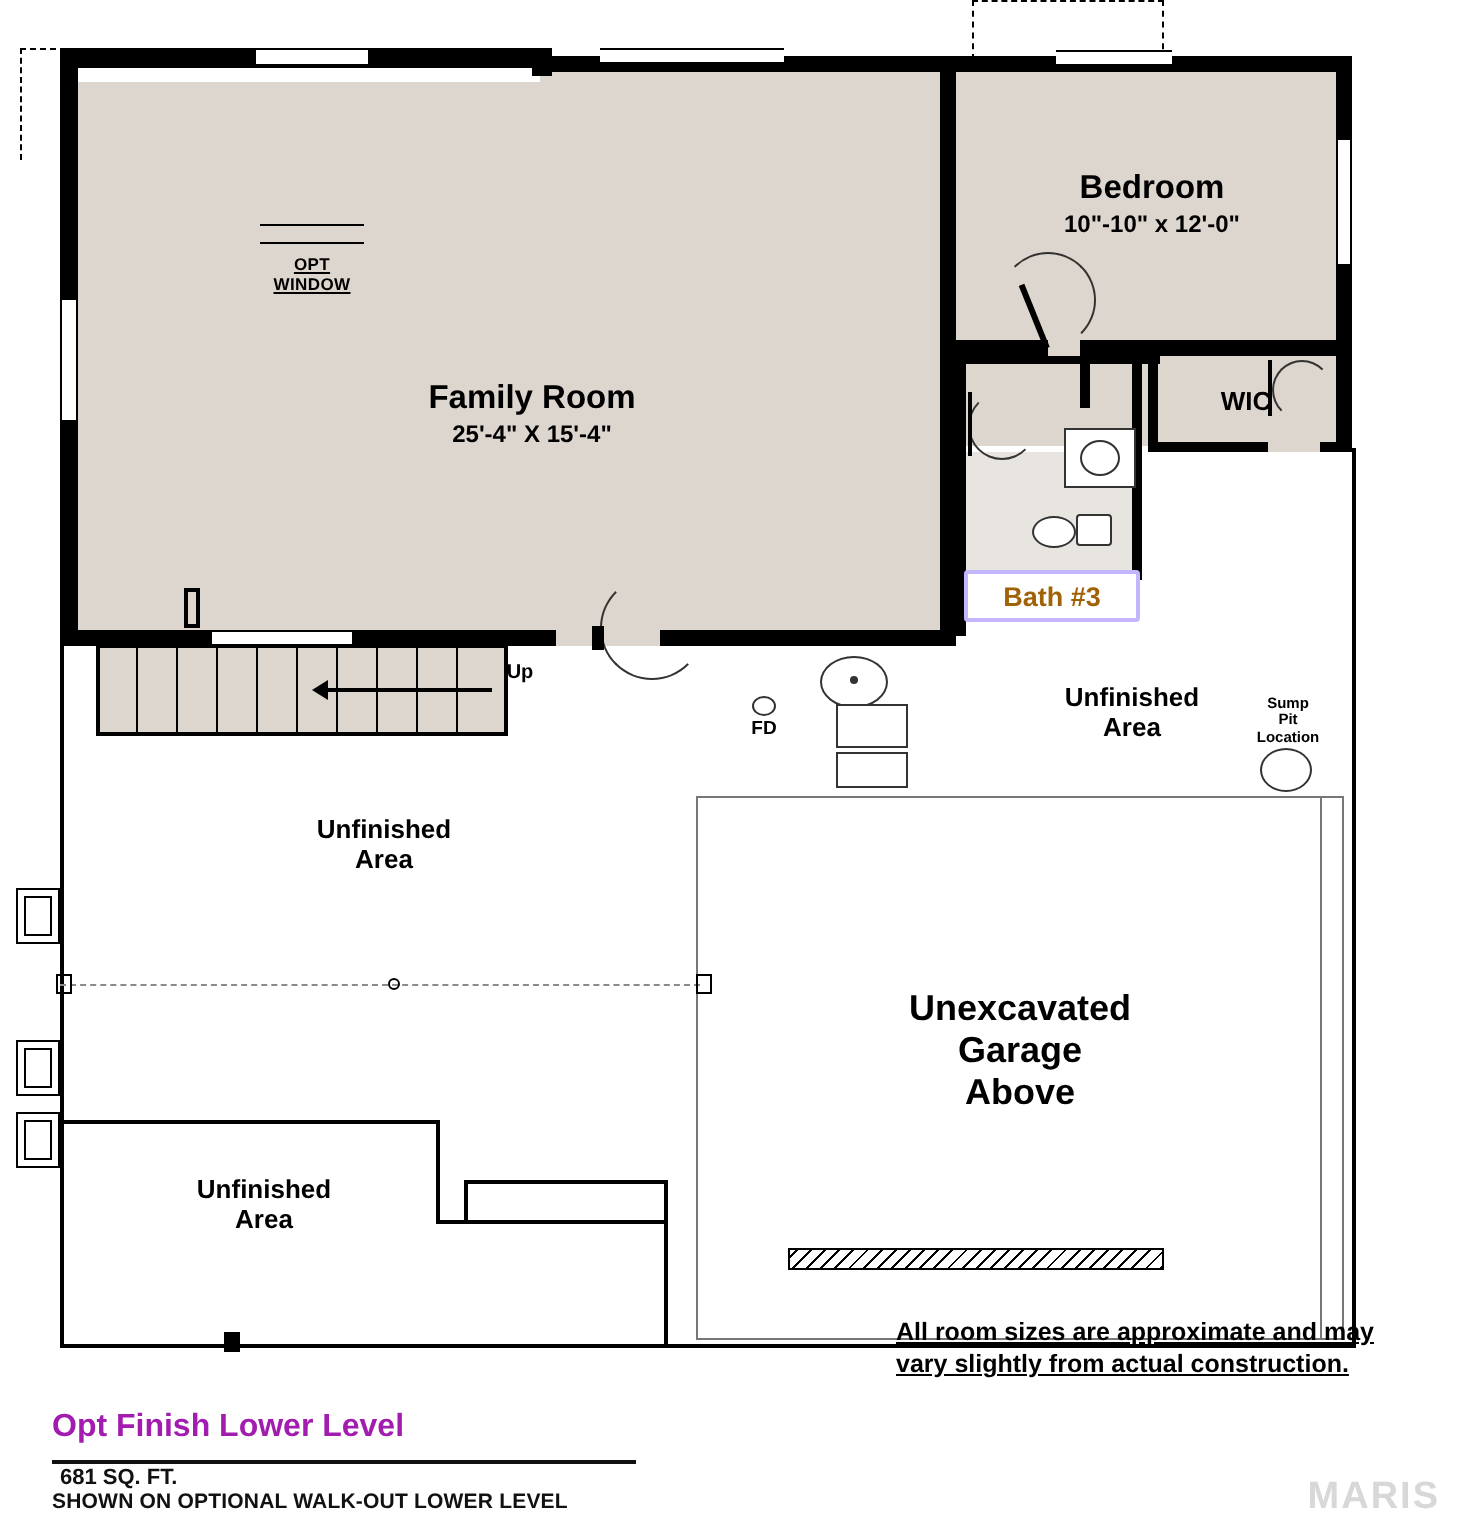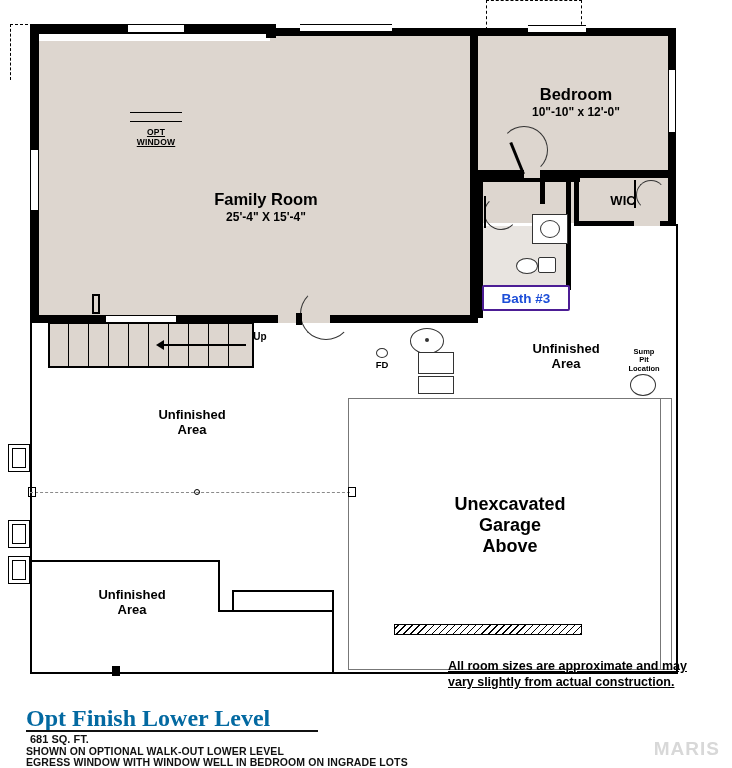--- a/index.html
+++ b/index.html
@@ -61,25 +61,24 @@
     border: 1px dashed #000000;
     box-sizing: border-box;
   }
   .dashed-gray {
     position: absolute;
     border-top: 1px dashed #8a8a8a;
   }
 
   
   .title-main {
-    font-size: 24px;
-    font-weight: bold;
-    color: #0369a1;
+    font-size: 16px;
+    font-weight: bold;
+    color: #a21caf;
     letter-spacing: 0px;
-    font-family: Liberation Serif, serif;
   }
   .title-rule {
     position: absolute;
     height: 2px;
     background: #111111;
   }
   .title-sub {
     font-size: 11px;
     font-weight: bold;
     color: #111111;
@@ -125,30 +124,30 @@
   .approx {
     font-weight: bold;
     font-size: 12.5px;
     text-align: left;
     line-height: 1.28;
     text-decoration: underline;
   }
 
   .bath-box {
     position: absolute;
-    border: 2px solid #4c1d95;
+    border: 2px solid #c4b5fd;
     background: #ffffff;
     box-sizing: border-box;
     border-radius: 2px;
     display: flex;
     align-items: center;
     justify-content: center;
     font-weight: bold;
     font-size: 13.5px;
-    color: #1d4ed8;
+    color: #a16207;
   }
 
   .stairs-bg {
     position: absolute;
     background: #ddd6cf;
   }
   .stair-line {
     position: absolute;
     background: #000000;
     height: 1px;
@@ -356,16 +355,15 @@
   <div class="label" style="left:410px; top:494px; width:200px; font-size:18px; font-weight:bold; line-height:1.18;">Unexcavated
 Garage
 Above</div>
 
   <div class="label approx" style="left:448px; top:658px; width:252px;">All room sizes are approximate and may vary slightly from actual construction.</div>
 
   <div class="label title-main" style="left:26px; top:705px; width:420px; text-align:left;">Opt Finish Lower Level</div>
   <div class="title-rule" style="left:26px; top:730px; width:292px;"></div>
   <div class="label title-sub" style="left:30px; top:733px; width:200px; text-align:left;">681 SQ. FT.</div>
   <div class="label note-line" style="left:26px; top:746px; width:500px; text-align:left;">SHOWN ON OPTIONAL WALK-OUT LOWER LEVEL</div>
-  <div class="label note-line" style="left:26px; top:757px; width:540px; text-align:left;">EGRESS WINDOW WITH WINDOW WELL IN BEDROOM  ON INGRADE LOTS</div>
 
   <div class="maris">MARIS</div>
 </div>
 
 </body></html>

